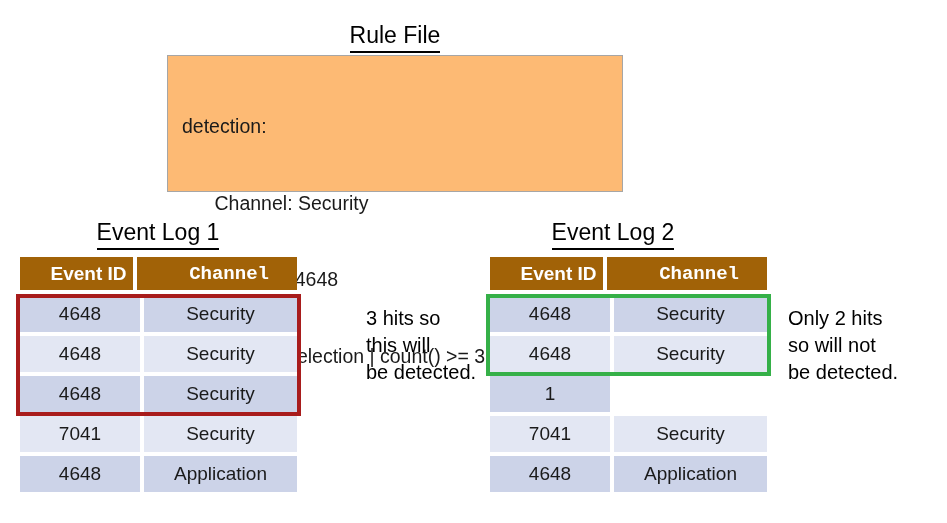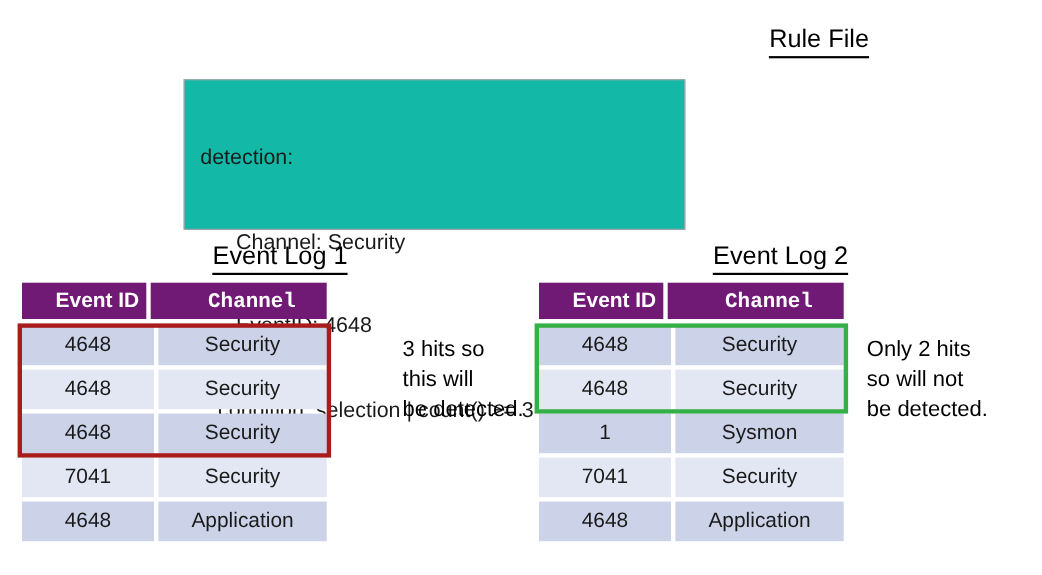--- a/index.html
+++ b/index.html
@@ -16,21 +16,21 @@
     color: #000000;
   }
 
   
   .title {
     position: absolute;
     font-size: 23px;
     font-weight: 400;
     color: #000000;
     white-space: nowrap;
-    text-align: right;
+    text-align: center;
     letter-spacing: 0px;
   }
   .title .ul {
     display: inline-block;
     border-bottom: 2px solid #000000;
     padding-bottom: 2px;
   }
 
   #rule-file-title {
     left: 0;
@@ -45,25 +45,25 @@
   #log2-title {
     left: 455px;
     top: 219px;
     width: 316px;
   }
 
   
   #rule-box {
     position: absolute;
     left: 167px;
-    top: 72px;
+    top: 55px;
     width: 456px;
     height: 137px;
     border: 1px solid #a6a6a6;
-    background: #14b8a6;
+    background: #fdba74;
     box-sizing: border-box;
   }
   #rule-box .rule-lines {
     position: absolute;
     left: 14px;
     top: 7px;
     font-size: 19.5px;
     line-height: 25.5px;
     color: #1a1a1a;
     white-space: pre;
@@ -77,21 +77,21 @@
   }
   #log1-table { left: 20px; top: 257px; }
   #log2-table { left: 490px; top: 257px; }
 
   .t-header {
     display: flex;
     height: 33px;
     gap: 4px;
   }
   .t-header .hcell {
-    background: #701a75;
+    background: #a16207;
     color: #ffffff;
     font-size: 19px;
     font-weight: bold;
     display: flex;
     align-items: center;
     justify-content: center;
     letter-spacing: 0px;
     padding-left: 24px;
   }
   .t-header .hcell.c1 { width: 120px; }
@@ -216,21 +216,20 @@
     <div class="t-row odd">
       <div class="cell c1">4648</div>
       <div class="cell c2">Security</div>
     </div>
     <div class="t-row even">
       <div class="cell c1">4648</div>
       <div class="cell c2">Security</div>
     </div>
     <div class="t-row odd">
       <div class="cell c1">1</div>
-      <div class="cell c2">Sysmon</div>
     </div>
     <div class="t-row even">
       <div class="cell c1">7041</div>
       <div class="cell c2">Security</div>
     </div>
     <div class="t-row odd">
       <div class="cell c1">4648</div>
       <div class="cell c2">Application</div>
     </div>
   </div>

